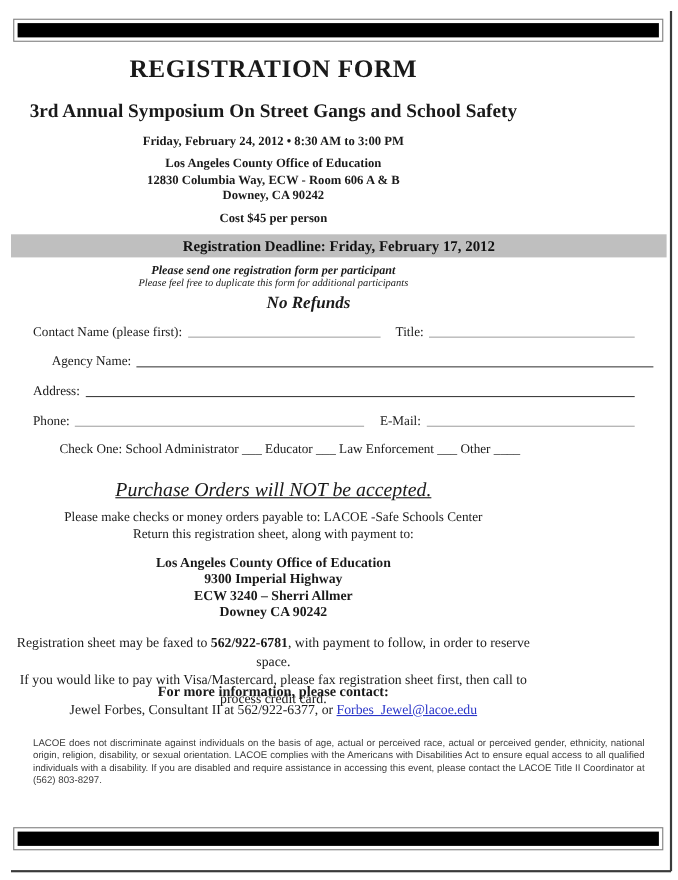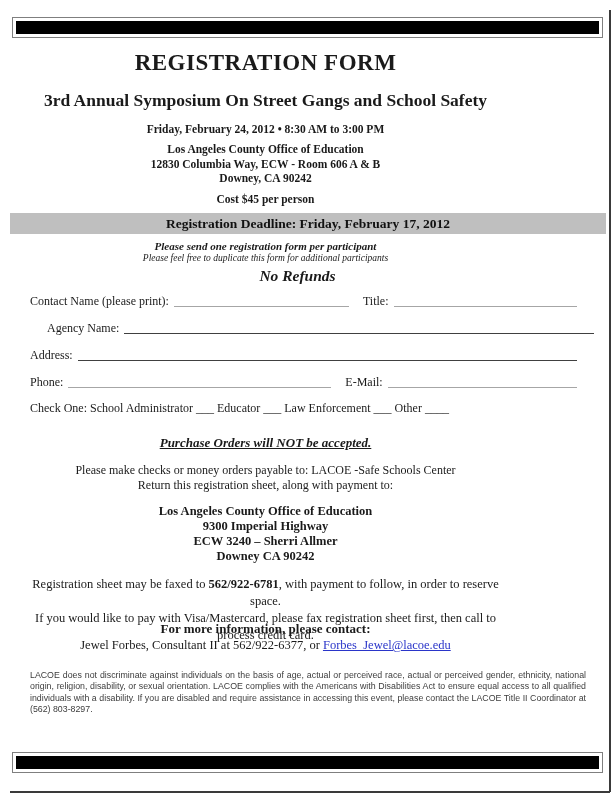--- a/index.html
+++ b/index.html
@@ -18,21 +18,21 @@
   
   .rule-box{
     position:absolute;left:12px;width:591px;height:21px;
     border:1px solid #7f7f7f;background:#fff;padding:3px;
     box-sizing:border-box;
   }
   .rule-box.top{top:17px;}
   .rule-box.bottom{top:752px;}
   .rule-fill{width:100%;height:100%;background:#000;}
 
-  .abs{position:absolute;left:0;width:497px;padding-left:17px;}
+  .abs{position:absolute;left:0;width:497px;}
   .center{text-align:center;}
 
   .h1{top:50px;font-size:23px;font-weight:bold;letter-spacing:.5px;}
   .h2{top:90px;font-size:17.5px;font-weight:bold;}
   .dateline{top:123px;font-size:11.5px;font-weight:bold;}
   .venue{top:142px;font-size:11.5px;font-weight:bold;line-height:14.5px;}
   .cost{top:193px;font-size:11.5px;font-weight:bold;}
 
   .deadline-bar{
     position:absolute;left:10px;top:213px;width:596px;height:21px;
@@ -50,26 +50,26 @@
     font-size:12px;white-space:nowrap;
   }
   .frow .lbl{padding-right:5px;}
   .uline{border-bottom:1px solid #a6a6a6;height:1px;margin-bottom:2px;}
   .uline.dark{border-bottom-color:#404040;}
   .grow{flex:1;}
   .r-contact{top:293px;}
   .r-agency{top:320px;margin-left:17px;}
   .r-address{top:347px;}
   .r-phone{top:374px;}
-  .r-check{top:401px;display:block;}
+  .r-check{top:401px;display:block;margin-left:24px;}
   .w175{width:175px;}
   .w263{width:263px;}
   .lbl2{margin-left:14px;padding-right:9px;margin-top:36px;}
 
-  .purchase{top:435px;font-size:13px;font-weight:bold;font-style:italic;text-decoration:underline;}
+  .purchase{top:435px;font-size:18px;font-weight:normal;font-style:italic;text-decoration:underline;}
   .checks1{top:463px;font-size:12px;}
   .checks2{top:478px;font-size:12px;}
   .mailaddr{top:504px;font-size:12.5px;font-weight:bold;line-height:15px;}
   .faxblock{top:576px;font-size:12.5px;line-height:17px;}
   .faxblock b{font-weight:bold;}
   .info-h{top:621px;font-size:13px;font-weight:bold;}
   .info-l{top:638px;font-size:12.5px;}
   .email-link{color:#2a35c9;text-decoration:underline;cursor:pointer;}
 
   .footer{
@@ -100,21 +100,21 @@
 
   <div class="abs center cost">Cost $45 per person</div>
 
   <div class="deadline-bar">Registration Deadline: Friday, February 17, 2012</div>
 
   <div class="abs center note1">Please send one registration form per participant</div>
   <div class="abs center note2">Please feel free to duplicate this form for additional participants</div>
   <div class="abs center no-refunds">No Refunds</div>
 
   <div class="frow r-contact">
-    <span class="lbl">Contact Name (please print):</span>
+    <span class="lbl">Contact Name (please first):</span>
     <span class="uline w175"></span>
     <span class="lbl lbl2">Title:</span>
     <span class="uline grow"></span>
   </div>
 
   <div class="frow r-agency">
     <span class="lbl">Agency Name:</span>
     <span class="uline dark grow"></span>
   </div>
 

